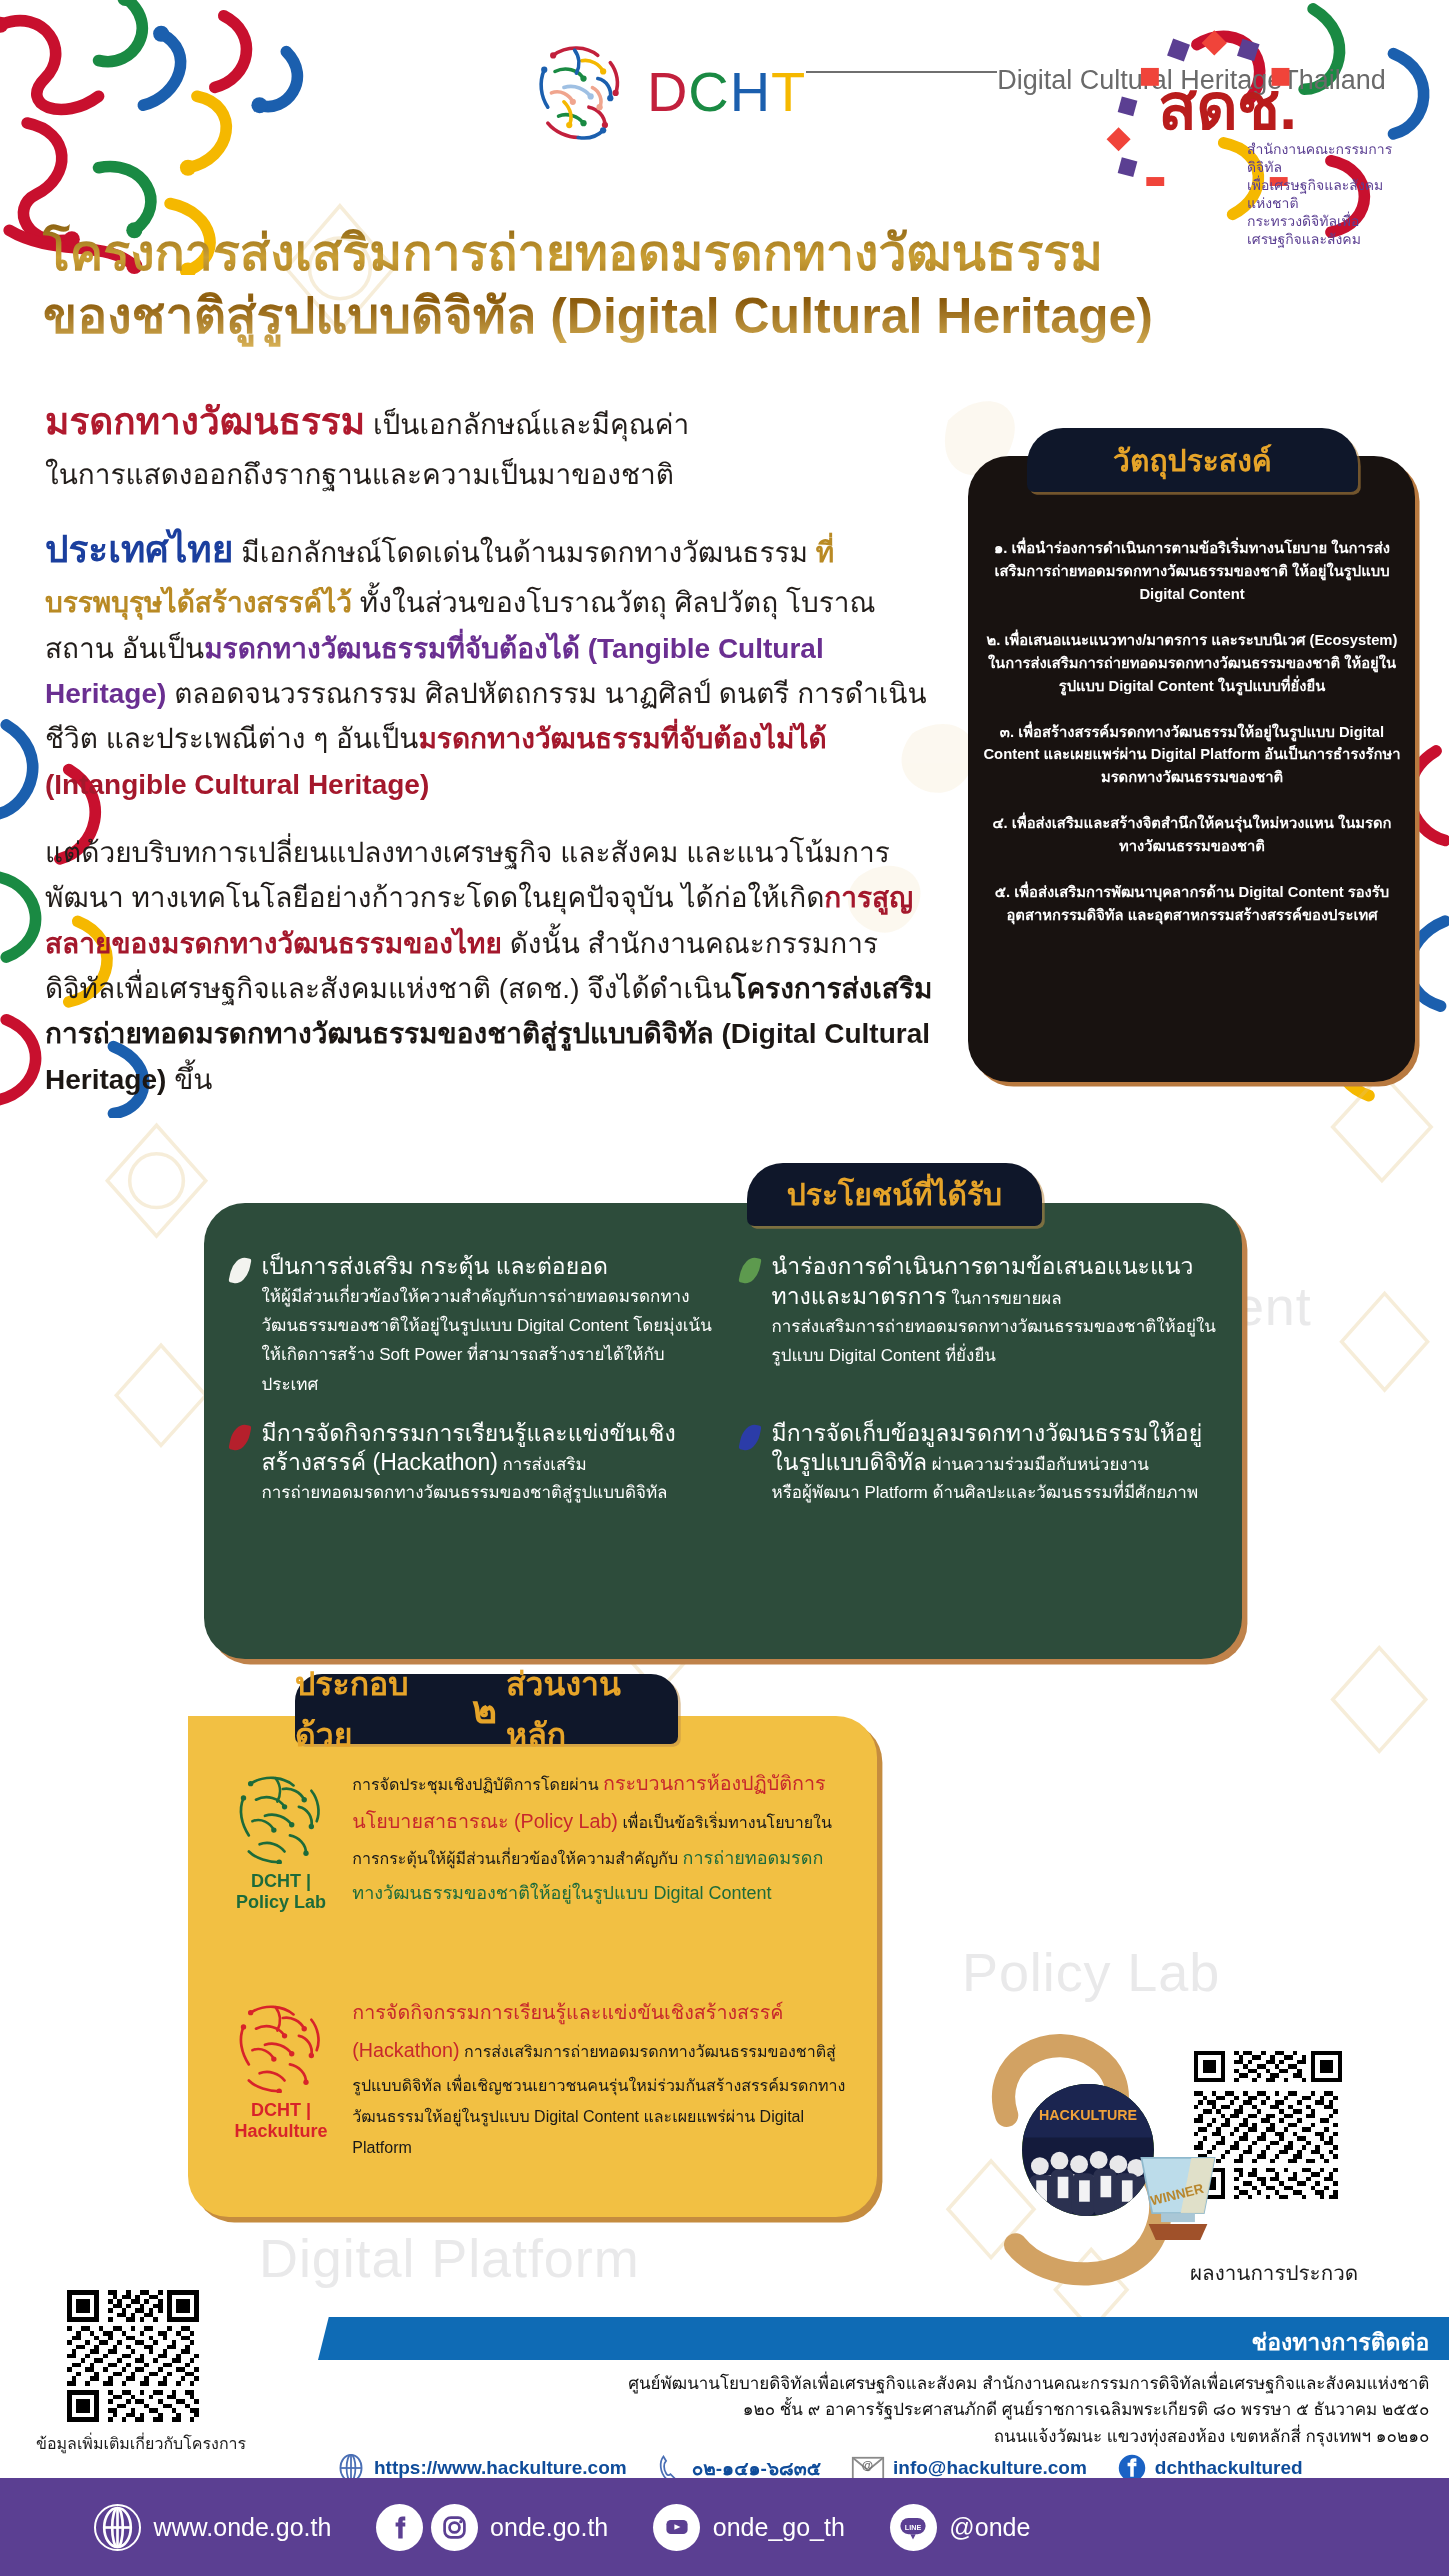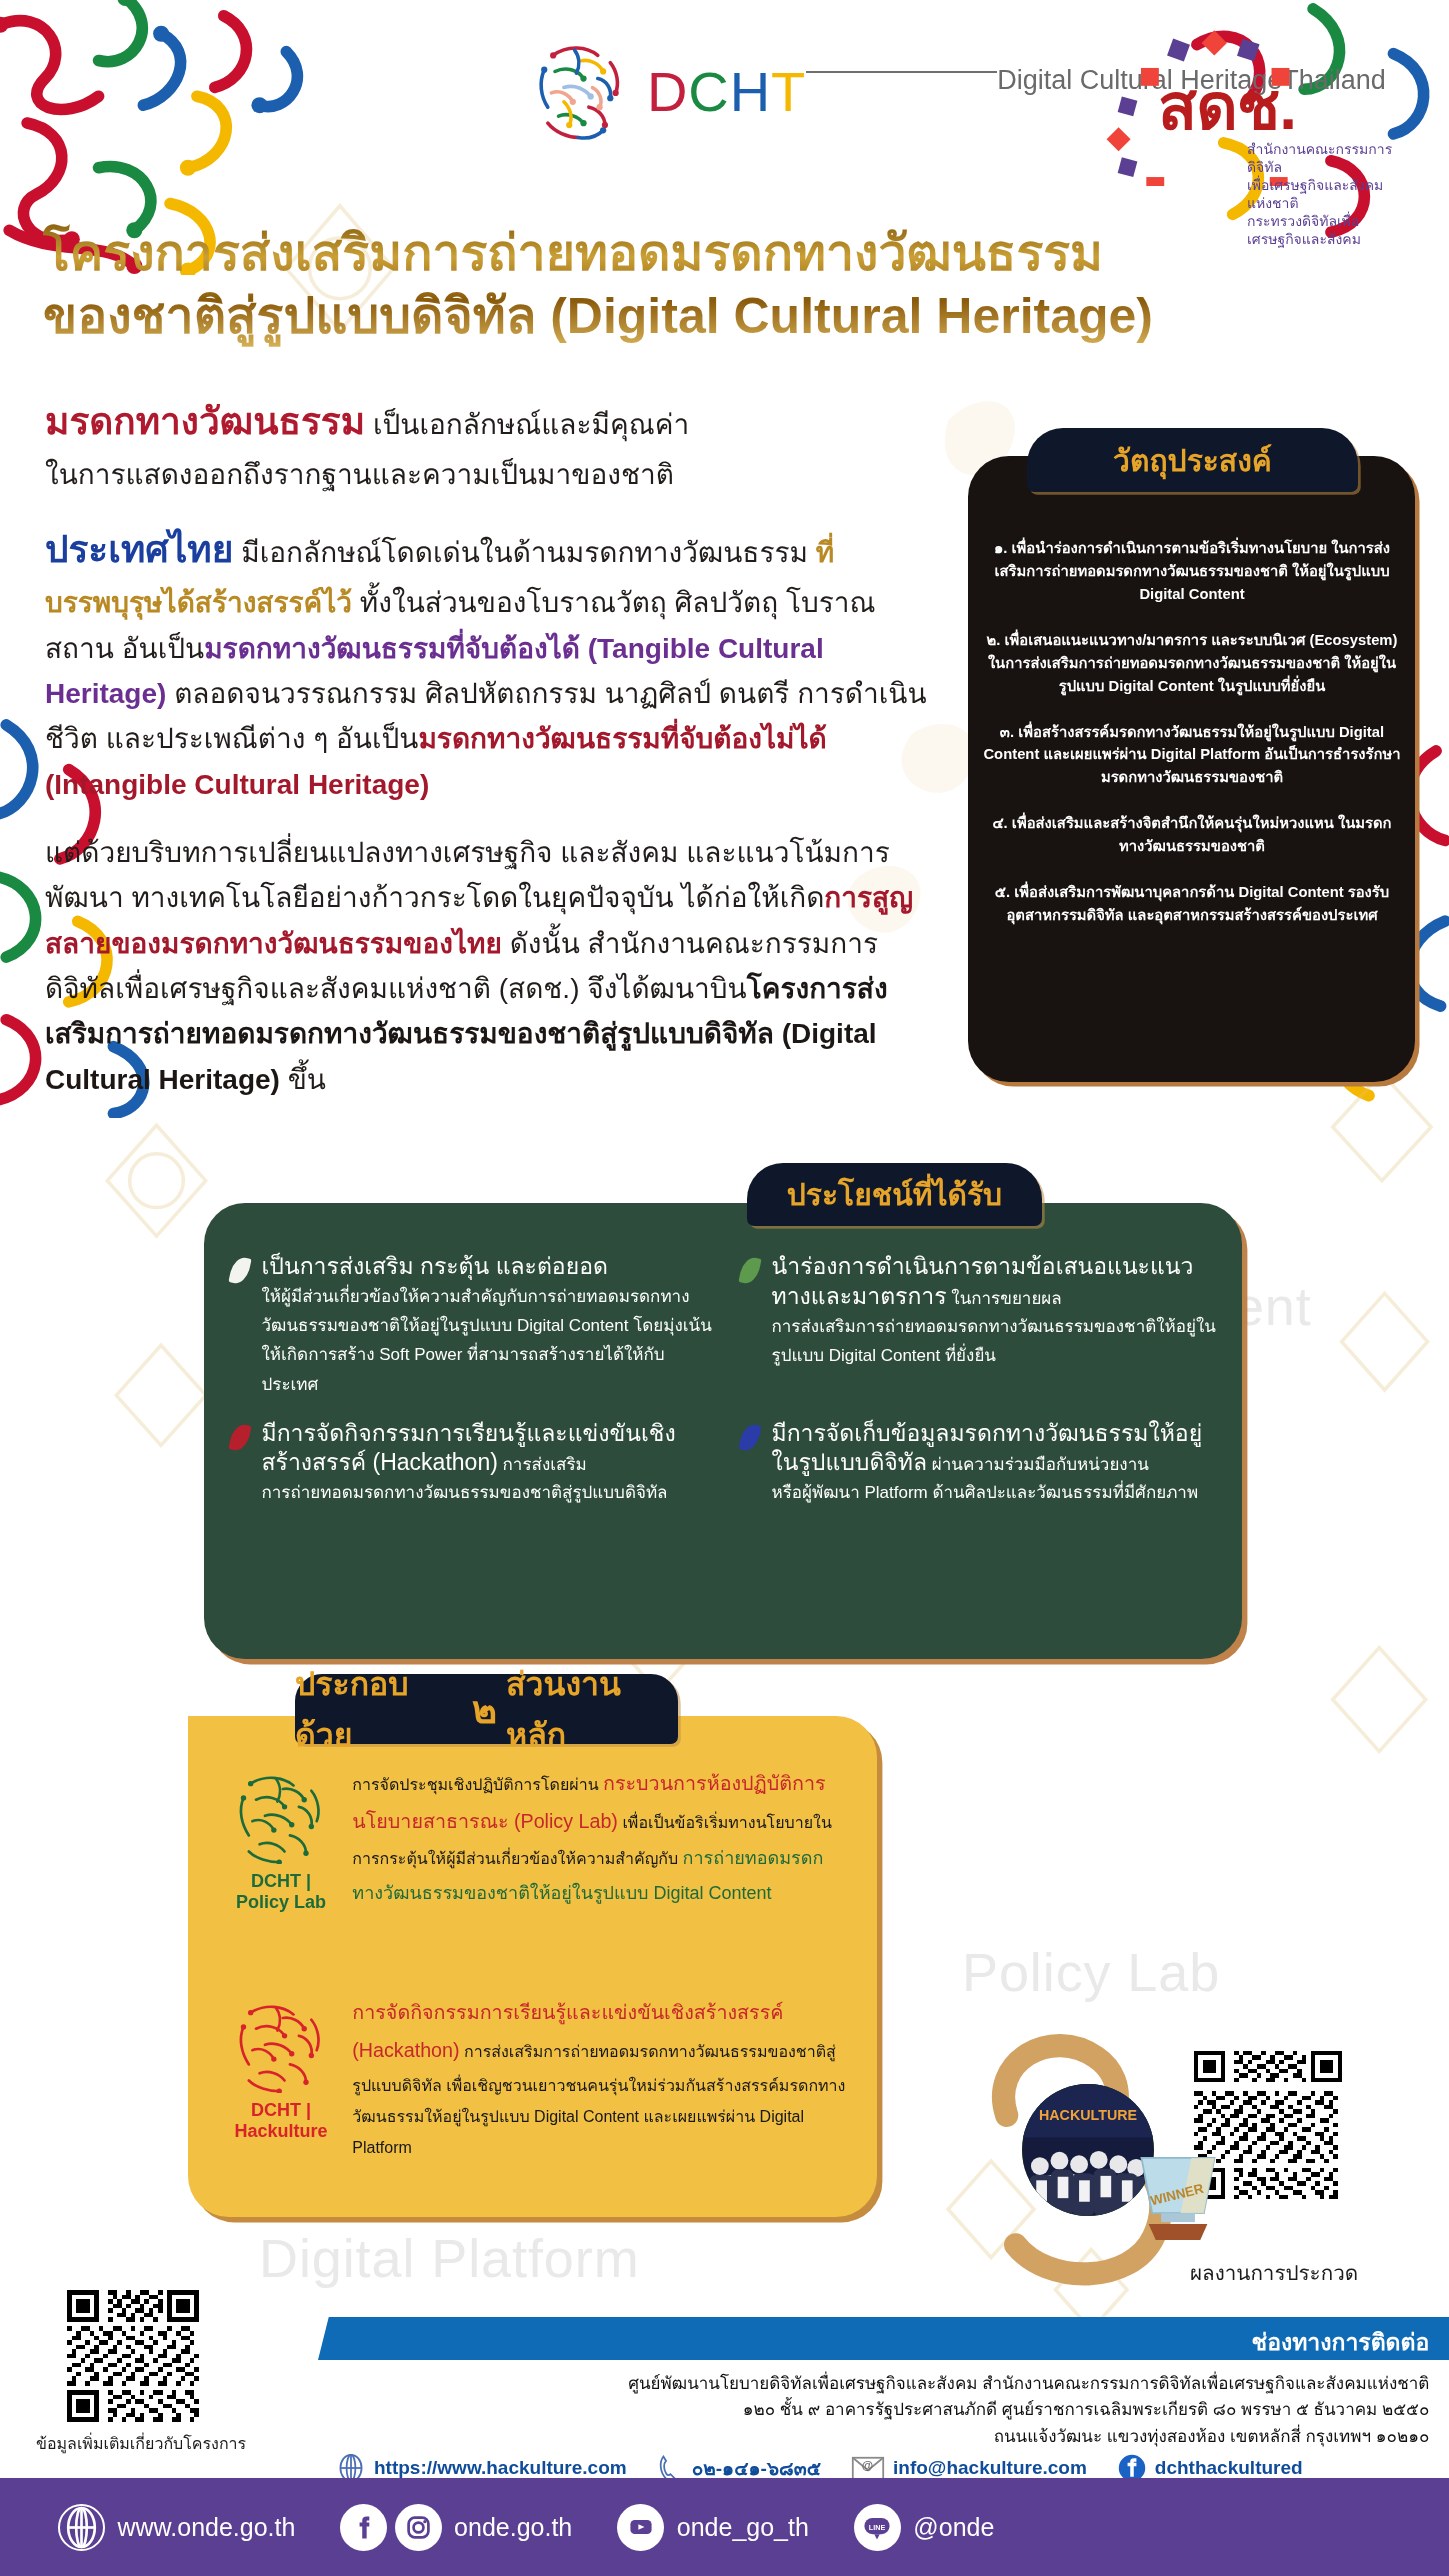--- a/index.html
+++ b/index.html
@@ -177,21 +177,21 @@
     position:absolute; left:18px; top:136px; width:1109px; z-index:3;
     display:flex; align-items:center; gap:30px;
   }
   .contact-chip { display:flex; align-items:center; gap:8px;
     color:#0f4c9a; font-size:19px; font-weight:700; }
 
   
   .footer {
     position:absolute; left:0; bottom:0; width:1449px; height:98px;
     background:#5b3f92; z-index:10;
-    display:flex; align-items:center; gap:45px; padding-left:58px;
+    display:flex; align-items:center; gap:45px; padding-left:94px;
   }
   .f-item { display:flex; align-items:center; gap:12.5px;
     color:#ffffff; font-size:25px; }
   .f-item .glyphs { display:flex; align-items:center; gap:7.2px; }
   .circ { width:47px; height:47px; border-radius:50%;
     display:flex; align-items:center; justify-content:center;
     flex:0 0 47px; }
   .circ.out { border:2.7px solid #ffffff; }
   .circ.fill { background:#ffffff; color:#5b3f92; }
 </style>
@@ -384,21 +384,21 @@
     <span>ในการแสดงออกถึงรากฐานและความเป็นมาของชาติ</span>
   </p>
   <p class="para-gap">
     <span class="lead-blue">ประเทศไทย</span><span> มีเอกลักษณ์โดดเด่นในด้านมรดกทางวัฒนธรรม</span>
     <span class="gold">ที่บรรพบุรุษได้สร้างสรรค์ไว้</span><span> ทั้งในส่วนของโบราณวัตถุ ศิลปวัตถุ</span>
     <span>โบราณสถาน อันเป็น</span><span class="purple">มรดกทางวัฒนธรรมที่จับต้องได้ (Tangible Cultural Heritage)</span><span> ตลอดจนวรรณกรรม ศิลปหัตถกรรม นาฏศิลป์</span>
     <span>ดนตรี การดำเนินชีวิต และประเพณีต่าง ๆ อันเป็น</span><span class="maroon">มรดกทางวัฒนธรรมที่จับต้องไม่ได้ (Intangible Cultural Heritage)</span>
   </p>
   <p class="para-gap">
     <span>แต่ด้วยบริบทการเปลี่ยนแปลงทางเศรษฐกิจ และสังคม และแนวโน้มการพัฒนา</span>
-    <span>ทางเทคโนโลยีอย่างก้าวกระโดดในยุคปัจจุบัน ได้ก่อให้เกิด</span><span class="maroon">การสูญสลายของมรดกทางวัฒนธรรมของไทย</span><span> ดังนั้น สำนักงานคณะกรรมการดิจิทัลเพื่อเศรษฐกิจและสังคมแห่งชาติ (สดช.) จึงได้ฒนาบิน</span><span class="dark-bold">โครงการส่งเสริมการถ่ายทอดมรดกทางวัฒนธรรมของชาติสู่รูปแบบดิจิทัล (Digital Cultural Heritage)</span><span> ขึ้น</span>
+    <span>ทางเทคโนโลยีอย่างก้าวกระโดดในยุคปัจจุบัน ได้ก่อให้เกิด</span><span class="maroon">การสูญสลายของมรดกทางวัฒนธรรมของไทย</span><span> ดังนั้น สำนักงานคณะกรรมการดิจิทัลเพื่อเศรษฐกิจและสังคมแห่งชาติ (สดช.) จึงได้ดำเนิน</span><span class="dark-bold">โครงการส่งเสริมการถ่ายทอดมรดกทางวัฒนธรรมของชาติสู่รูปแบบดิจิทัล (Digital Cultural Heritage)</span><span> ขึ้น</span>
   </p>
 </div>
 
 <div class="panel obj-panel"></div>
 <div class="panel-tab obj-tab">วัตถุประสงค์</div>
 <div class="obj-list">
   <div class="obj-item"><span class="obj-num">๑.</span> <span>เพื่อนำร่องการดำเนินการตามข้อริเริ่มทางนโยบาย ในการส่งเสริมการถ่ายทอดมรดกทางวัฒนธรรมของชาติ ให้อยู่ในรูปแบบ Digital Content</span></div>
   <div class="obj-item"><span class="obj-num">๒.</span> <span>เพื่อเสนอแนะแนวทาง/มาตรการ และระบบนิเวศ (Ecosystem) ในการส่งเสริมการถ่ายทอดมรดกทางวัฒนธรรมของชาติ ให้อยู่ในรูปแบบ Digital Content ในรูปแบบที่ยั่งยืน</span></div>
   <div class="obj-item"><span class="obj-num">๓.</span> <span>เพื่อสร้างสรรค์มรดกทางวัฒนธรรมให้อยู่ในรูปแบบ Digital Content และเผยแพร่ผ่าน Digital Platform อันเป็นการธำรงรักษามรดกทางวัฒนธรรมของชาติ</span></div>
   <div class="obj-item"><span class="obj-num">๔.</span> <span>เพื่อส่งเสริมและสร้างจิตสำนึกให้คนรุ่นใหม่หวงแหน ในมรดกทางวัฒนธรรมของชาติ</span></div>

